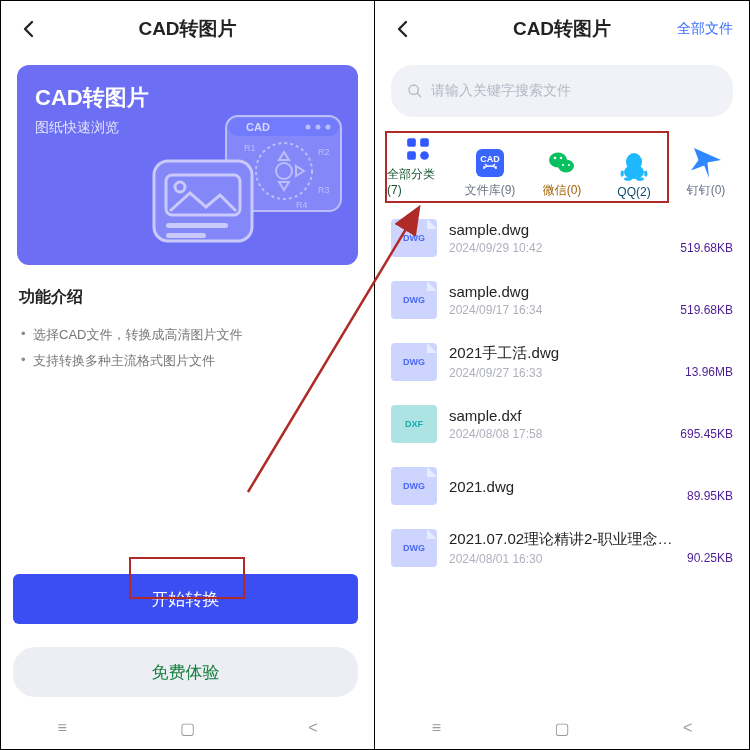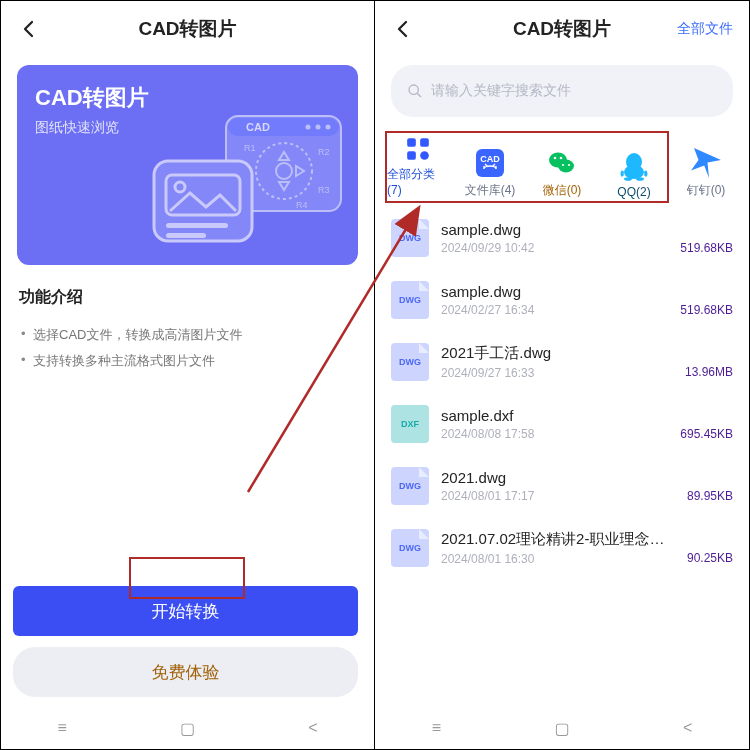--- a/index.html
+++ b/index.html
@@ -16,35 +16,35 @@
 .hero-title { color: #fff; font-size: 22px; font-weight: 700; }
 .hero-sub { color: #e2e2fb; font-size: 14px; margin-top: 6px; }
 .hero-art { position: absolute; right: 12px; bottom: 14px; width: 200px; height: 140px; }
 .section-title { margin: 22px 18px 10px 18px; font-size: 16px; font-weight: 600; color: #232323; }
 .bullets { margin: 4px 18px; }
 .bullet { font-size: 13px; color: #777; padding: 4px 0 4px 14px; position: relative; }
 .bullet::before { content: "•"; position: absolute; left: 2px; color: #888; }
 .btn-area { margin-top: auto; padding: 0 16px 10px 12px; }
 .btn { width: 100%; height: 50px; border-radius: 6px; display: flex; align-items: center; justify-content: center; font-size: 17px; cursor: pointer; border: none; }
 .btn-primary { background: #3b4ef3; color: #fff; }
-.btn-secondary { background: #eceef4; color: #a16207; margin-top: 11px; border-radius: 22px; }
+.btn-secondary { background: #eceef4; color: #15803d; margin-top: 23px; border-radius: 22px; }
 .nav-bar { height: 42px; display: flex; align-items: center; justify-content: space-around; color: #999; }
 .nav-bar span { font-size: 16px; }
 .search-box { margin: 8px 16px; background: #f1f2f7; border-radius: 22px; height: 52px; display: flex; align-items: center; padding: 0 16px; color: #b4b8c5; cursor: text; }
 .search-box svg { margin-right: 8px; flex-shrink: 0; }
 .search-box span { font-size: 14px; }
 .filter-row { display: flex; padding: 10px 6px 8px 6px; justify-content: space-between; position: relative; margin: 4px 6px 0 6px; }
 .filter-highlight { position: absolute; left: 4px; top: 2px; right: 74px; bottom: 4px; border: 2px solid #b02a27; pointer-events: none; }
 .filter-item { display: flex; flex-direction: column; align-items: center; justify-content: flex-end; width: 62px; cursor: pointer; height: 60px; }
 .filter-label { font-size: 12px; margin-top: 4px; }
 .filter-icon { width: 30px; height: 30px; display: flex; align-items: center; justify-content: center; }
 .filter-underline { width: 22px; height: 3px; background: #3258ff; border-radius: 2px; margin-top: 2px; }
 .file-list { flex: 1; overflow: hidden; padding: 0 16px; }
 .file-item { display: flex; align-items: center; padding: 12px 0; cursor: pointer; }
-.file-icon { width: 38px; height: 38px; border-radius: 4px; display: flex; align-items: center; justify-content: center; font-size: 9px; font-weight: 700; color: #fff; margin-right: 12px; flex-shrink: 0; }
+.file-icon { width: 46px; height: 38px; border-radius: 4px; display: flex; align-items: center; justify-content: center; font-size: 9px; font-weight: 700; color: #fff; margin-right: 12px; flex-shrink: 0; }
 .file-icon.dwg { background: #cdd5ff; position: relative; }
 .file-icon.dwg::before { content: ""; position: absolute; top: 0; right: 0; width: 10px; height: 10px; background: #e8ecff; clip-path: polygon(0 0, 100% 100%, 0 100%); }
 .file-icon.dxf { background: #aee3e3; }
 .file-info { flex: 1; min-width: 0; }
 .file-name { font-size: 15px; color: #232323; white-space: nowrap; overflow: hidden; text-overflow: ellipsis; }
 .file-date { font-size: 12px; color: #aeb0bc; margin-top: 3px; }
 .file-size { font-size: 12px; color: #4c1d95; align-self: flex-end; margin-bottom: 2px; margin-left: 8px; flex-shrink: 0; }
 .file-icon-text { font-size: 9px; font-weight: 700; color: #4d68f5; }
 .file-icon.dxf .file-icon-text { color: #1aa9aa; }
 .red-box { position: absolute; border: 2px solid #b02a27; pointer-events: none; }
@@ -132,32 +132,32 @@
       <div class="filter-highlight"></div>
       <div class="filter-item">
         <div class="filter-icon">
             <svg width="26" height="26" viewBox="0 0 24 24">
               <rect x="2" y="2" width="8" height="8" rx="2" fill="#3258ff"></rect>
               <rect x="14" y="2" width="8" height="8" rx="2" fill="#3258ff"></rect>
               <rect x="2" y="14" width="8" height="8" rx="2" fill="#3258ff"></rect>
               <rect x="14" y="14" width="8" height="8" rx="5" fill="#3258ff"></rect>
             </svg>
           </div>
-        <div class="filter-label" style="color:#1d4ed8">全部分类(7)</div>
+        <div class="filter-label" style="color:#14532d">全部分类(7)</div>
         <div class="filter-underline"></div>
       </div>
       <div class="filter-item">
         <div class="filter-icon">
             <svg width="30" height="30" viewBox="0 0 30 30">
               <rect x="1" y="1" width="28" height="28" rx="6" fill="#3a66ff"></rect>
               <text x="15" y="14" text-anchor="middle" fill="#fff" font-size="9" font-weight="700">CAD</text>
               <path d="M9 21 a6 3 0 0 1 12 0 M9 21 l0 -3 M21 21 l0 -3 M12 18 l-2 -2 M18 18 l2 -2" stroke="#fff" stroke-width="1.4" fill="none"></path>
             </svg>
           </div>
-        <div class="filter-label" style="color:#6b7388">文件库(4)</div>
+        <div class="filter-label" style="color:#6b7388">文件库(9)</div>
       </div>
       <div class="filter-item">
         <div class="filter-icon">
             <svg width="30" height="30" viewBox="0 0 30 30">
               <ellipse cx="11" cy="12" rx="9" ry="7.5" fill="#07c160"></ellipse>
               <ellipse cx="19" cy="18" rx="8" ry="6.5" fill="#07c160"></ellipse>
               <circle cx="8" cy="10" r="1.3" fill="#fff"></circle>
               <circle cx="14" cy="10" r="1.3" fill="#fff"></circle>
               <circle cx="16" cy="17" r="1.1" fill="#fff"></circle>
               <circle cx="22" cy="17" r="1.1" fill="#fff"></circle>
@@ -194,21 +194,21 @@
             <div class="file-date">2024/09/29  10:42</div>
           </div>
           <div class="file-size">519.68KB</div>
         </div>
         <div class="file-item">
           <div class="file-icon dwg">
             <span class="file-icon-text">DWG</span>
           </div>
           <div class="file-info">
             <div class="file-name">sample.dwg</div>
-            <div class="file-date">2024/02/27  16:34</div>
+            <div class="file-date">2024/09/17  16:34</div>
           </div>
           <div class="file-size">519.68KB</div>
         </div>
         <div class="file-item">
           <div class="file-icon dwg">
             <span class="file-icon-text">DWG</span>
           </div>
           <div class="file-info">
             <div class="file-name">2021手工活.dwg</div>
             <div class="file-date">2024/09/27  16:33</div>
@@ -224,21 +224,20 @@
             <div class="file-date">2024/08/08  17:58</div>
           </div>
           <div class="file-size">695.45KB</div>
         </div>
         <div class="file-item">
           <div class="file-icon dwg">
             <span class="file-icon-text">DWG</span>
           </div>
           <div class="file-info">
             <div class="file-name">2021.dwg</div>
-            <div class="file-date">2024/08/01  17:17</div>
           </div>
           <div class="file-size">89.95KB</div>
         </div>
         <div class="file-item">
           <div class="file-icon dwg">
             <span class="file-icon-text">DWG</span>
           </div>
           <div class="file-info">
             <div class="file-name">2021.07.02理论精讲2-职业理念职业…</div>
             <div class="file-date">2024/08/01  16:30</div>

